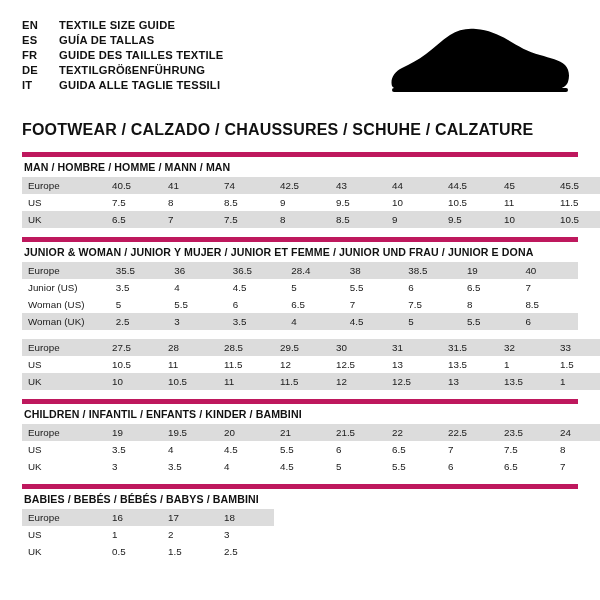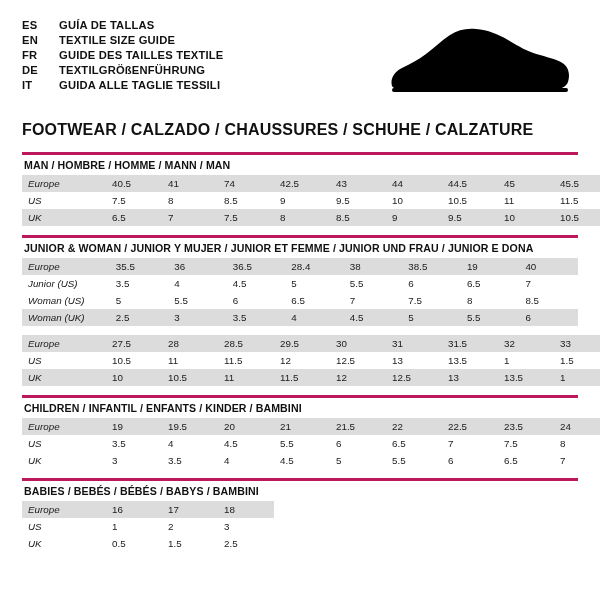--- a/index.html
+++ b/index.html
@@ -65,40 +65,39 @@
 
   
   .section {
     margin-top: 0;
   }
   .section-title {
     font-size: 10.6px;
     font-weight: bold;
     padding: 4px 0 4px 2px;
     letter-spacing: 0.1px;
-    border-top: 3px solid #be185d;
+    border-top: 5px solid #be185d;
   }
   table.size-table {
     border-collapse: collapse;
     table-layout: fixed;
     font-size: 9.8px;
   }
   table.size-table td {
     height: 17px;
     padding: 0 0 0 6px;
     white-space: nowrap;
     vertical-align: middle;
     color: #1a1a1a;
   }
   table.size-table tr.shaded td {
     background: #dcdcdc;
   }
   td.label-cell {
     width: 78px;
-    font-style: italic;
   }
   td.val {
     width: 50px;
     text-align: left;
   }
   .spacer-sm { height: 9px; }
   .spacer-md { height: 13px; }
 
   
   .w-full { width: 556px; }
@@ -106,26 +105,26 @@
   .w-babies { width: 234px; }
 </style>
 </head>
 <body>
 
 <div class="page">
 
   <div class="header">
     <div class="lang-block">
       <div class="lang-row">
+        <span class="lang-code">EN</span>
+        <span class="lang-title">TEXTILE SIZE GUIDE</span>
+      </div>
+      <div class="lang-row">
         <span class="lang-code">ES</span>
         <span class="lang-title">GUÍA DE TALLAS</span>
-      </div>
-      <div class="lang-row">
-        <span class="lang-code">EN</span>
-        <span class="lang-title">TEXTILE SIZE GUIDE</span>
       </div>
       <div class="lang-row">
         <span class="lang-code">FR</span>
         <span class="lang-title">GUIDE DES TAILLES TEXTILE</span>
       </div>
       <div class="lang-row">
         <span class="lang-code">DE</span>
         <span class="lang-title">TEXTILGRÖßENFÜHRUNG</span>
       </div>
       <div class="lang-row">

